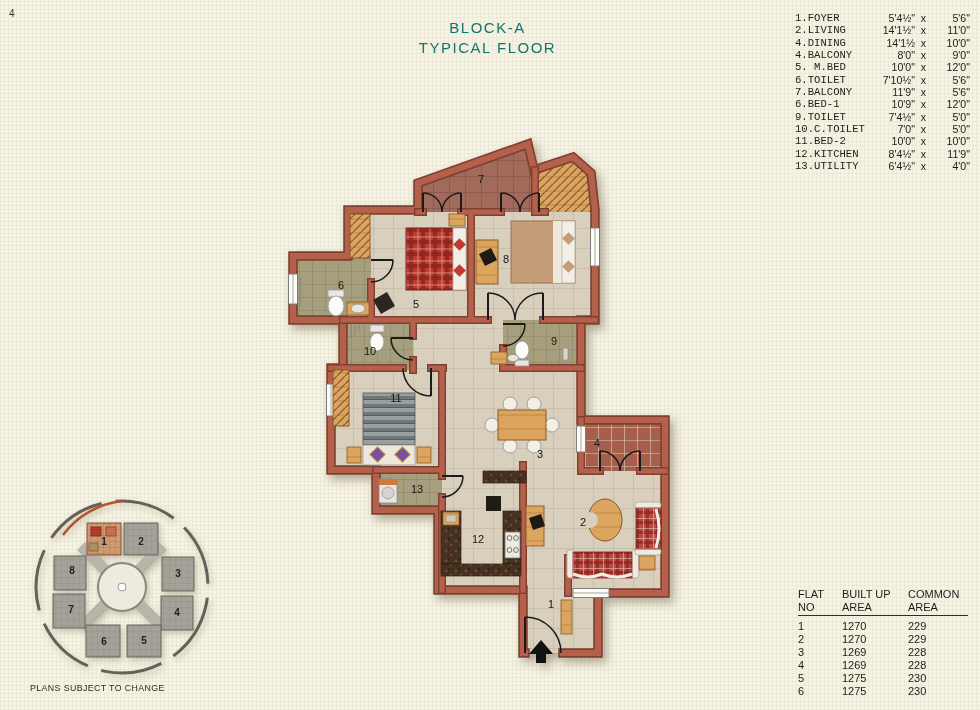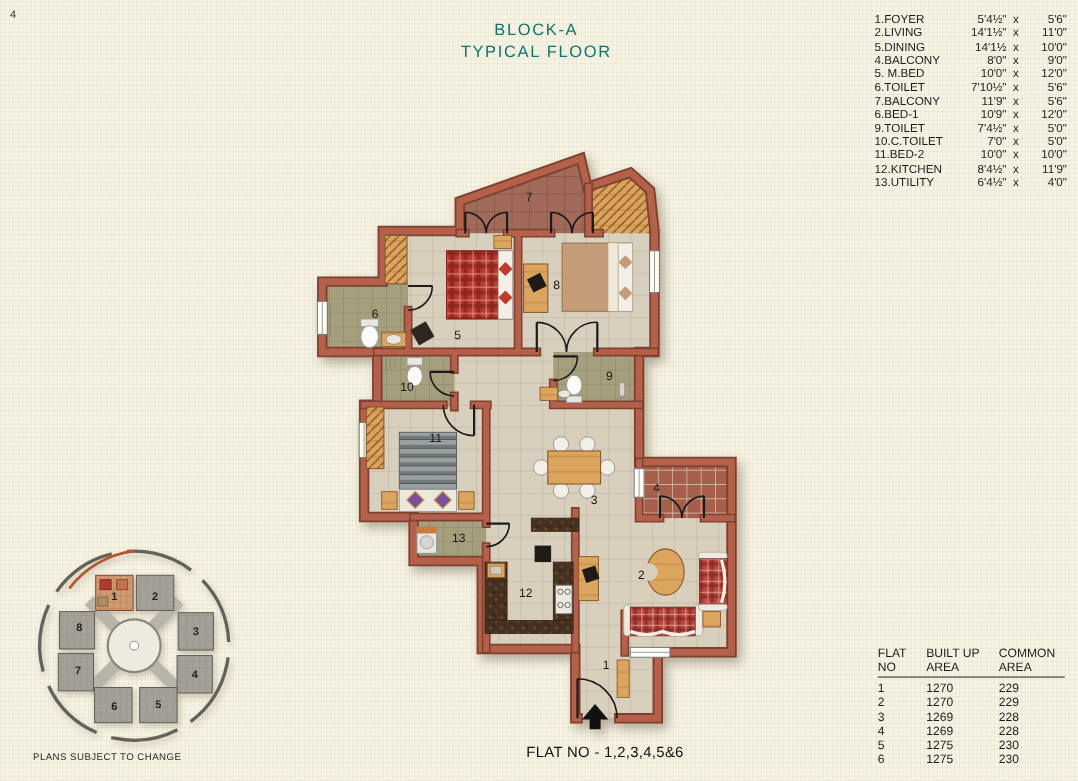--- a/index.html
+++ b/index.html
@@ -8,21 +8,21 @@
   .page::before{content:"";position:absolute;inset:0;pointer-events:none;
         background-image:repeating-linear-gradient(0deg,rgba(205,198,170,.18) 0 1px,transparent 1px 4px),
                          repeating-linear-gradient(90deg,rgba(205,198,170,.18) 0 1px,transparent 1px 4px);}
   .page-number{position:absolute;left:9px;top:8px;font-size:10px;color:#333;}
   .title{position:absolute;left:300px;top:16px;width:375px;text-align:center;}
   .title .script{font-family:"DejaVu Serif",serif;font-style:italic;font-weight:700;
         font-size:36px;letter-spacing:3px;color:#151515;}
   .title .sub{font-size:15px;letter-spacing:1.5px;color:#0f766e;margin-top:3px;}
   .room-list{position:absolute;left:795px;top:12px;width:184px;font-size:10.6px;line-height:12.35px;}
   .rl-row{display:flex;white-space:nowrap;}
-  .rl-name{width:74px;}
+  .rl-name{width:74px;font-family:Liberation Mono, monospace;}
   .rl-w{width:46px;text-align:right;}
   .rl-x{width:17px;text-align:center;}
   .rl-h{width:38px;text-align:right;}
   .area-table{position:absolute;left:798px;top:588px;width:176px;font-size:11px;}
   .at-hrow,.at-row{display:flex;text-align:left;}
   .at-c1{width:44px;}.at-c2{width:66px;}.at-c3{width:64px;}
   .at-hrow{line-height:12.5px;margin-bottom:2px;}
   .at-line{border-top:1.4px solid #2d2d2d;width:170px;margin:1px 0 4px 0;}
   .at-row{line-height:13.1px;}
   .footnote{position:absolute;left:30px;top:683px;font-size:8.8px;letter-spacing:.4px;color:#2a2a2a;text-align:right;}
@@ -54,21 +54,21 @@
         <span class="rl-x">x</span>
         <span class="rl-h">5'6"</span>
       </div>
     <div class="rl-row">
         <span class="rl-name">2.LIVING</span>
         <span class="rl-w">14'1½"</span>
         <span class="rl-x">x</span>
         <span class="rl-h">11'0"</span>
       </div>
     <div class="rl-row">
-        <span class="rl-name">5.DINING</span>
+        <span class="rl-name">4.DINING</span>
         <span class="rl-w">14'1½</span>
         <span class="rl-x">x</span>
         <span class="rl-h">10'0"</span>
       </div>
     <div class="rl-row">
         <span class="rl-name">4.BALCONY</span>
         <span class="rl-w">8'0"</span>
         <span class="rl-x">x</span>
         <span class="rl-h">9'0"</span>
       </div>
@@ -459,16 +459,15 @@
         <div class="at-c2">1275</div>
         <div class="at-c3">230</div>
       </div>
     <div class="at-row">
         <div class="at-c1">6</div>
         <div class="at-c2">1275</div>
         <div class="at-c3">230</div>
       </div>
   </div>
 
-  <div class="caption">FLAT NO - 1,2,3,4,5&amp;6</div>
   <div class="footnote">PLANS SUBJECT TO CHANGE</div>
 
 </div>
 
 </body></html>

